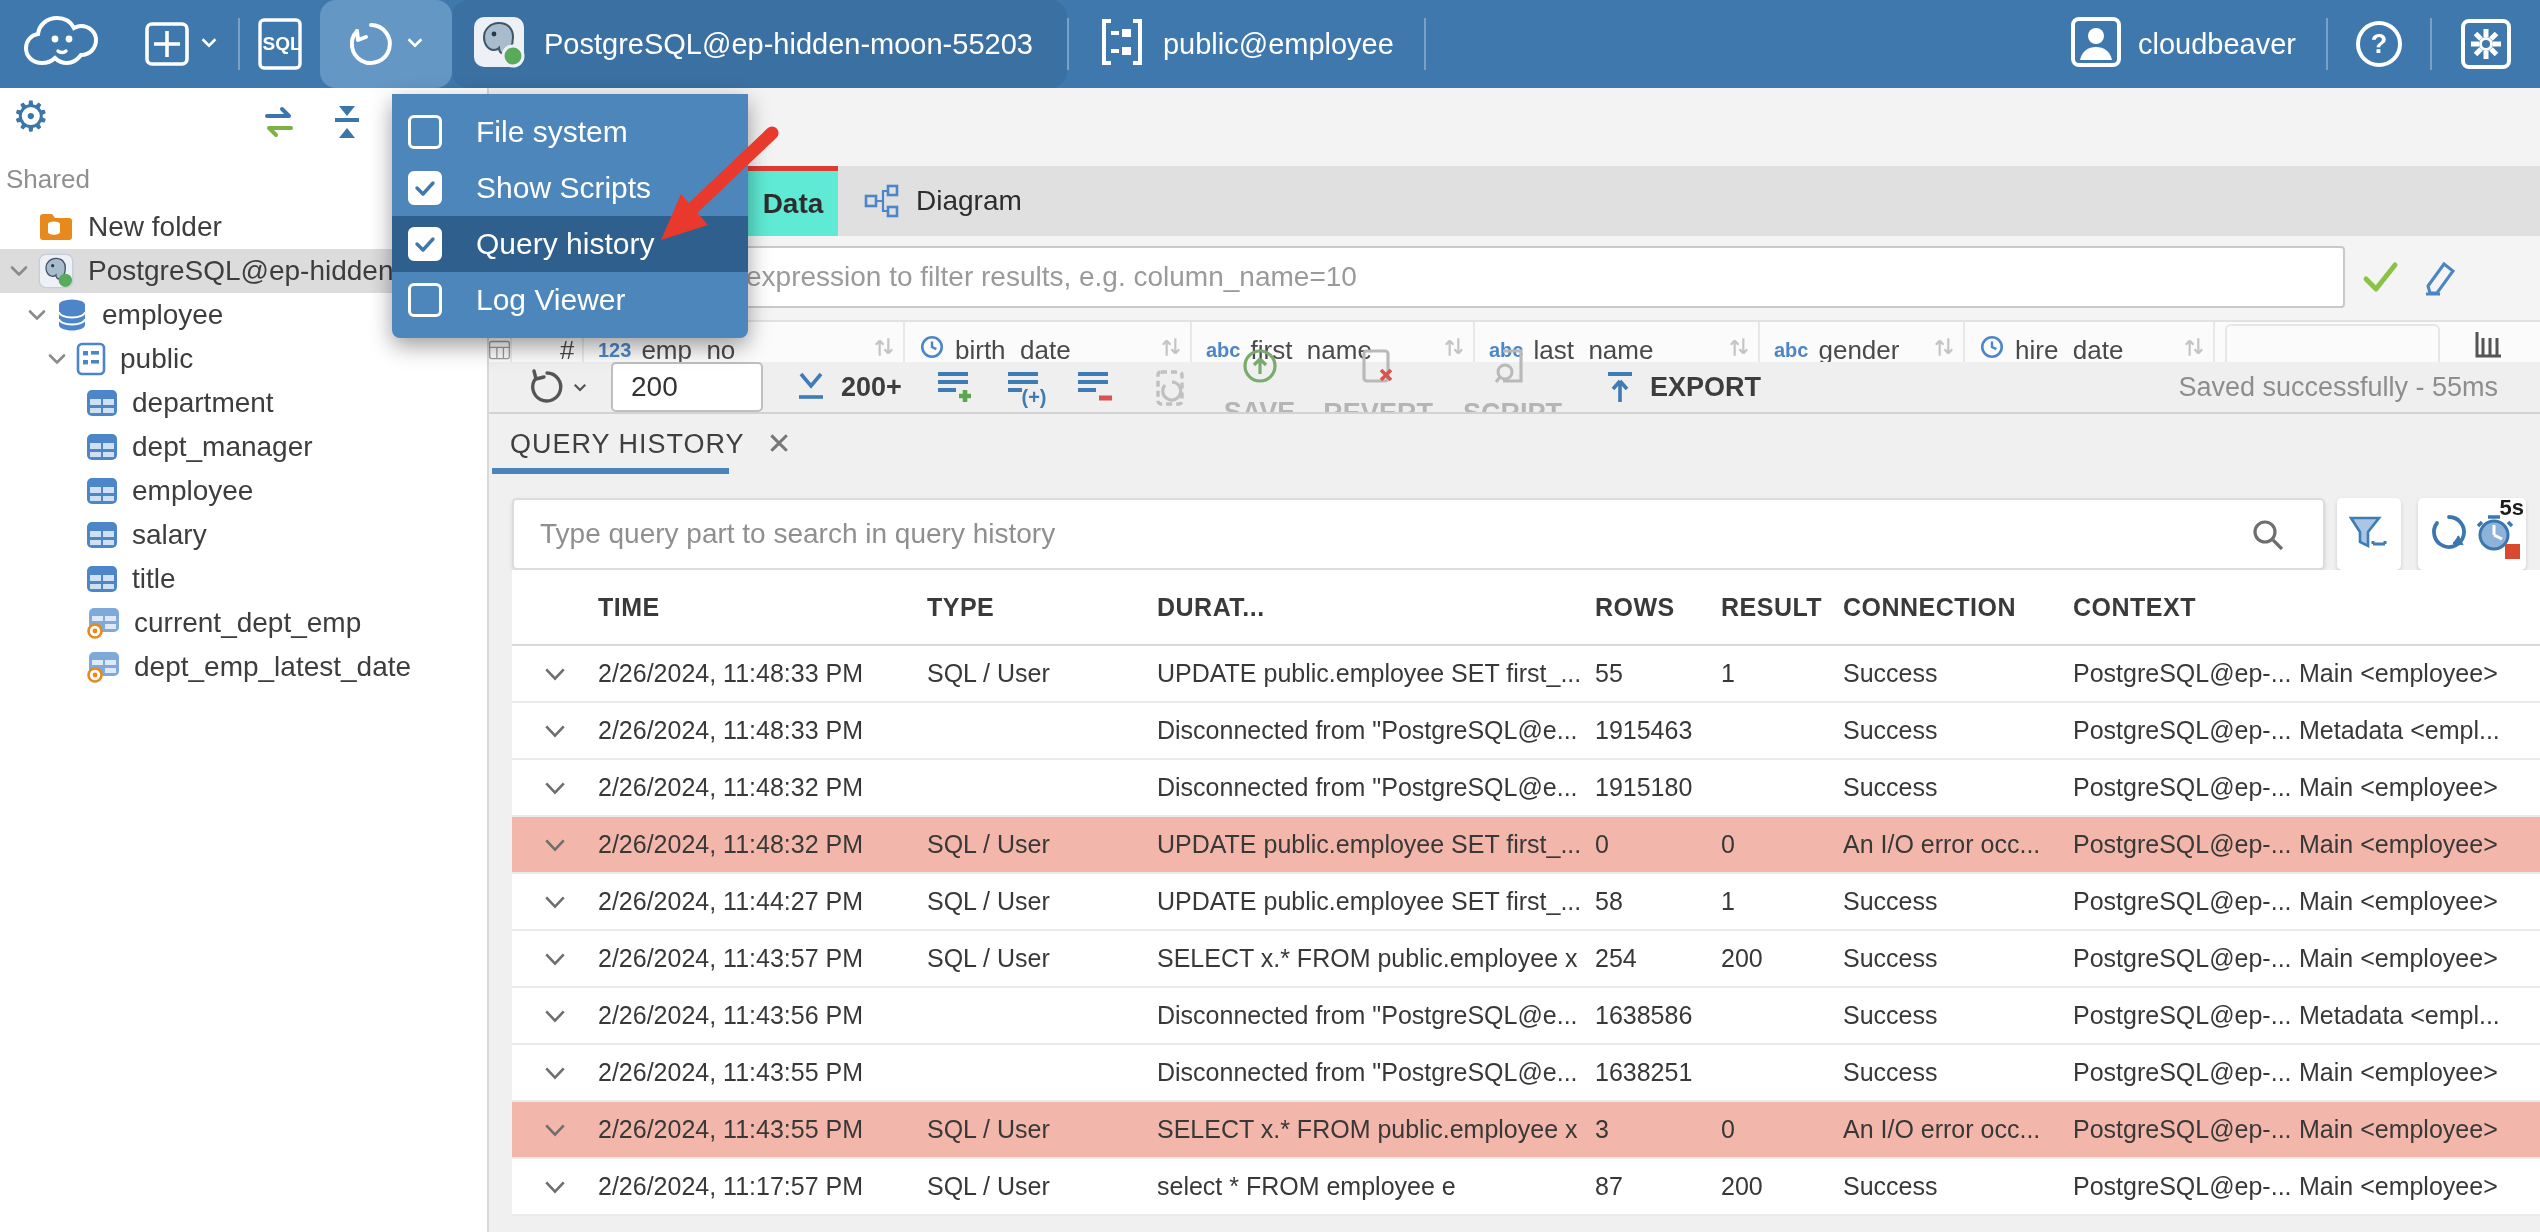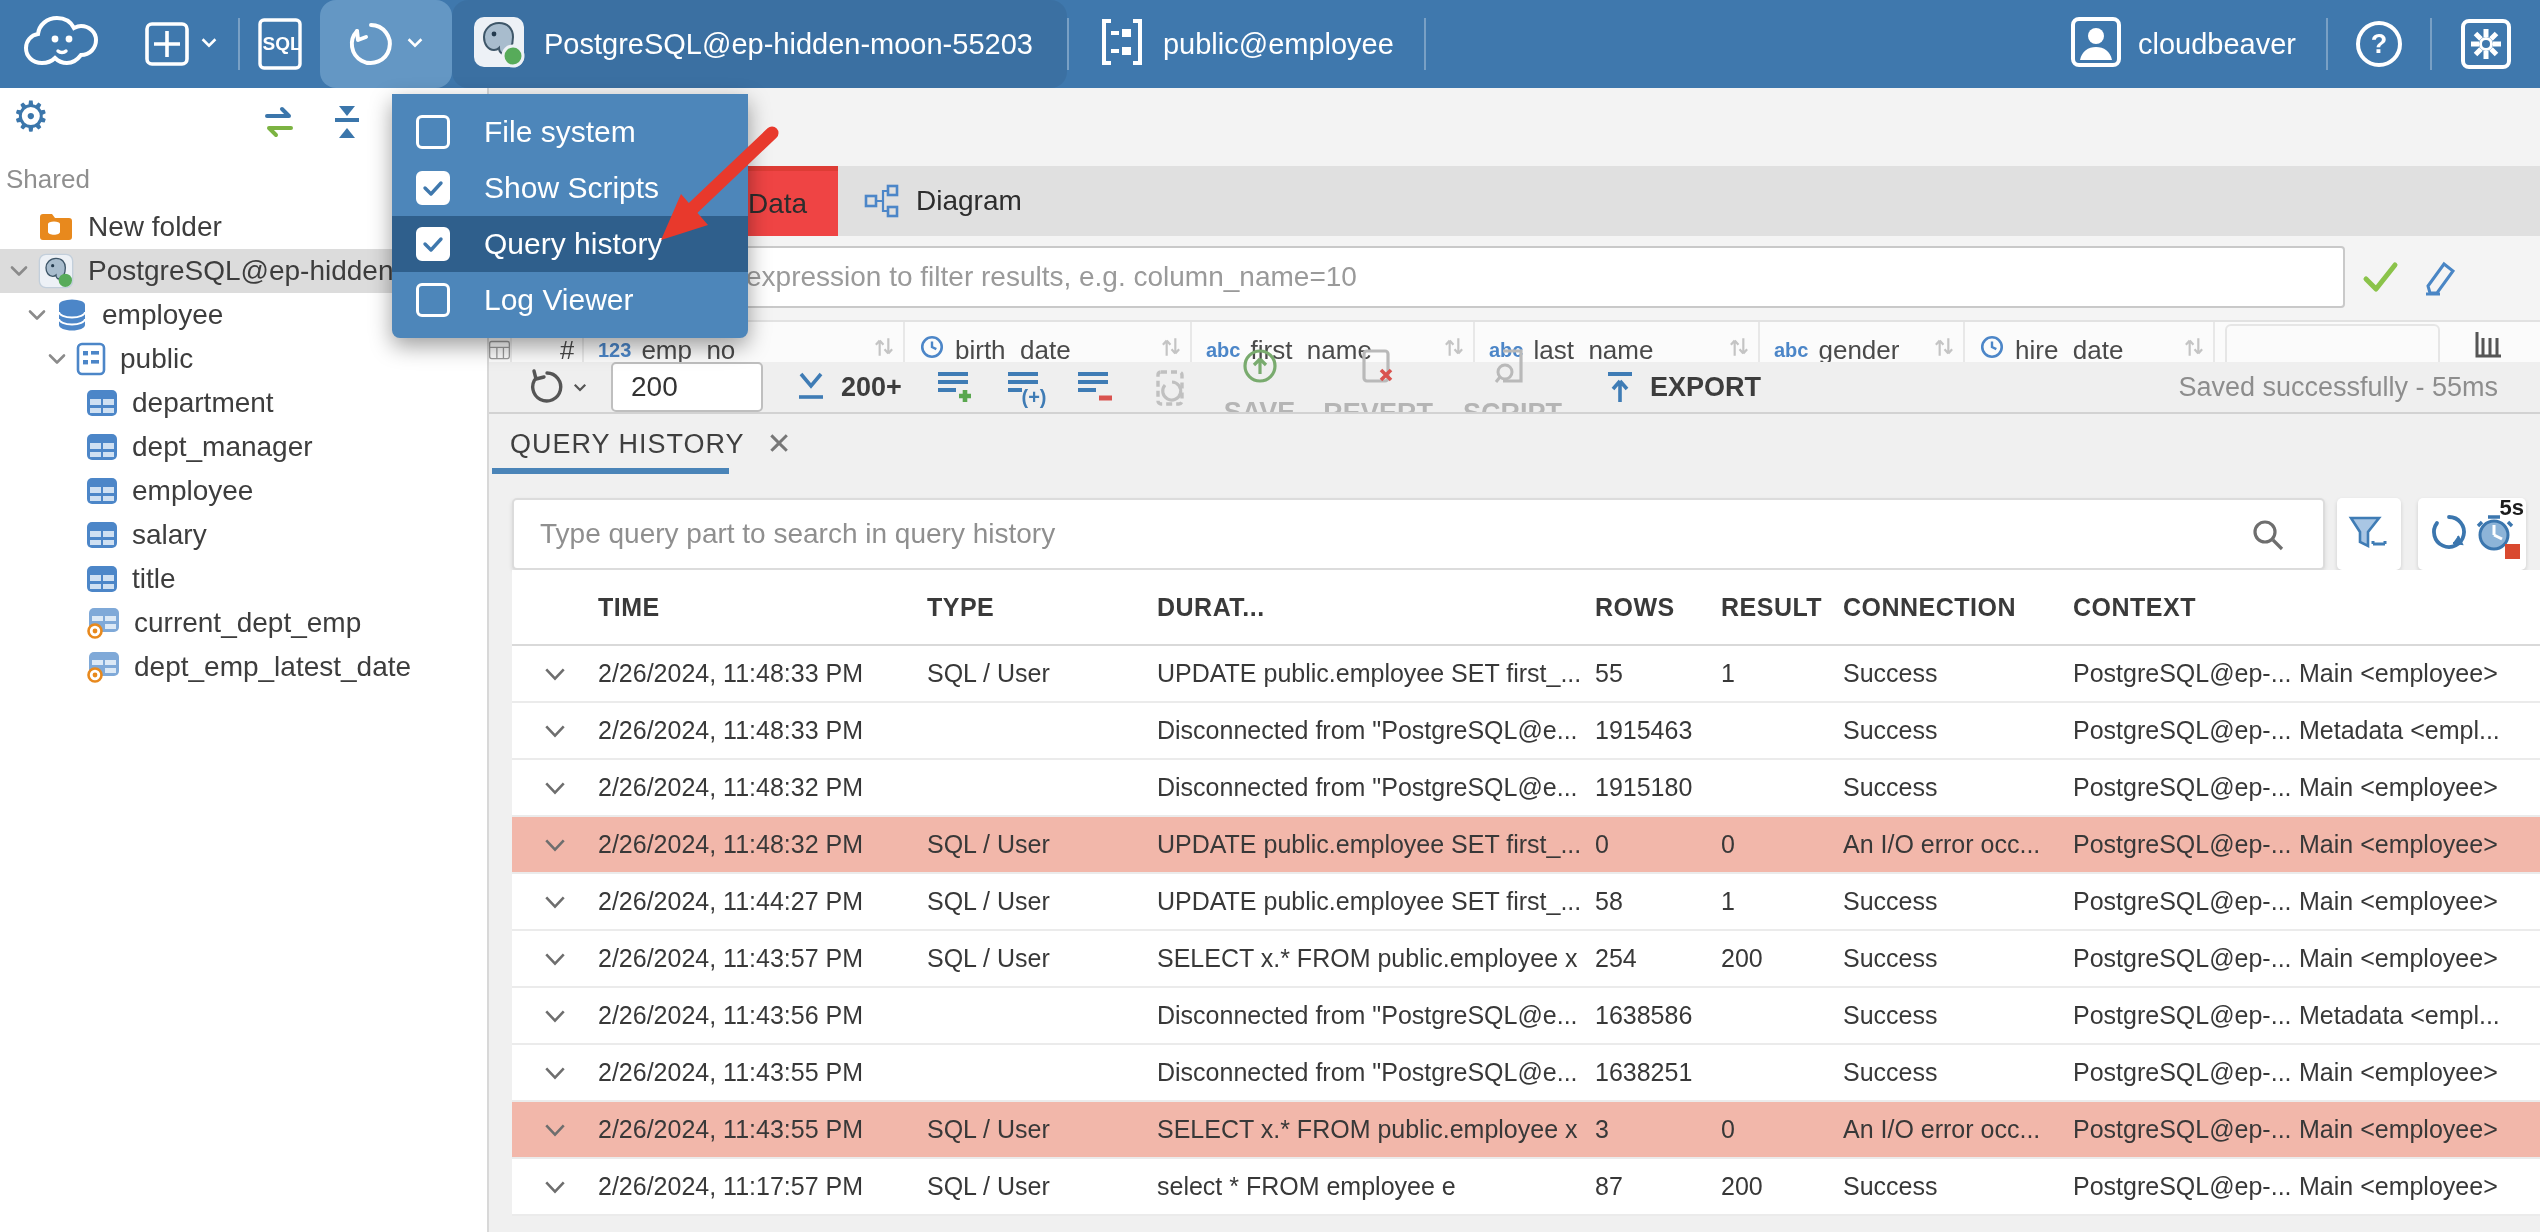--- a/index.html
+++ b/index.html
@@ -32,21 +32,21 @@
   .tree-row{position:relative;height:44px;display:flex;align-items:center;font-size:28px;color:#3d3d3d;white-space:nowrap;cursor:pointer;overflow:hidden;}
   .tree-row.selected{background:#dcdcdc;}
   .tree-row .tchev{width:26px;display:flex;justify-content:center;margin-right:6px;flex:none;}
   .tree-row .ticon{margin-right:14px;flex:none;display:flex;align-items:center;}
 
   
   .main{position:absolute;left:489px;top:88px;width:2051px;height:1144px;background:#f3f3f3;}
   .strip1{position:absolute;left:0;top:0;width:100%;height:78px;background:#f3f3f3;}
   .tabstrip{position:absolute;left:0;top:78px;width:100%;height:70px;background:#e0e0e0;}
   .tab{position:absolute;top:0;height:70px;display:flex;align-items:center;font-size:28px;color:#2d2d2d;cursor:pointer;}
-  .tab.active{background:#ef4444;border-top:5px solid var(--tab-accent);font-weight:normal;padding-left:48px;}
+  .tab.active{background:#5eead4;border-top:5px solid var(--tab-accent);font-weight:bold;padding-left:48px;justify-content:center;}
   .tab .ticon{margin-right:16px;display:flex;}
   .filter-row{position:absolute;left:0;top:148px;width:100%;height:84px;background:#f4f4f4;}
   .filter-input{position:absolute;left:231px;top:10px;width:1625px;height:62px;border:2px solid #c9c9c9;border-radius:4px;background:#fff;font-size:28px;color:#3a3a3a;padding:0 24px;}
   .filter-input::placeholder{color:#9a9a9a;}
   .f-ico{position:absolute;top:20px;cursor:pointer;}
   
   .gridstrip{position:absolute;left:0;top:232px;width:100%;height:42px;background:#fbfbfb;overflow:hidden;border-top:2px solid #e2e2e2;}
   .gcell{position:absolute;top:0;height:56px;display:flex;align-items:center;font-size:26px;color:#4a4a4a;background:#fbfbfb;border-right:2px solid #e8e8e8;padding-left:14px;gap:10px;}
   .gcell .glabel{white-space:nowrap;overflow:hidden;}
   .gcell .gsort{margin-left:auto;margin-right:8px;}
@@ -79,21 +79,21 @@
   .qh-grid{display:grid;grid-template-columns:86px 329px 230px 438px 126px 122px 230px 226px 241px;align-items:center;}
   .qh-headrow{height:76px;background:#fff;border-bottom:2px solid #d9d9d9;}
   .qh-hcell{font-size:25px;font-weight:bold;color:#3a3a3a;letter-spacing:.5px;white-space:nowrap;overflow:hidden;}
   .qh-row{height:57px;background:#fff;border-bottom:2px solid #ebebeb;cursor:pointer;}
   .qh-row.error{background:var(--err-row);}
   .qh-cell{font-size:25px;color:#383838;white-space:nowrap;overflow:hidden;padding-right:14px;}
   .qh-exp{display:flex;justify-content:center;}
 
   
   .menu{position:absolute;left:392px;top:94px;width:356px;background:var(--menu-bg);border-radius:0 0 8px 8px;box-shadow:0 8px 22px rgba(0,0,0,.38);padding:10px 0;z-index:50;}
-  .menu-item{height:56px;display:flex;align-items:center;padding-left:24px;cursor:pointer;}
+  .menu-item{height:56px;display:flex;align-items:center;padding-left:16px;cursor:pointer;}
   .menu-item.active{background:var(--menu-hl);}
   .mcheck{width:34px;height:34px;border:3px solid #fff;border-radius:6px;display:flex;align-items:center;justify-content:center;background:transparent;flex:none;}
   .mcheck.checked{background:#fff;}
   .mlabel{color:#fff;font-size:30px;margin-left:34px;white-space:nowrap;}
 
   .arrow-overlay{position:absolute;left:0;top:0;width:2540px;height:1232px;pointer-events:none;z-index:60;}
 </style>
 </head>
 <body>
 

